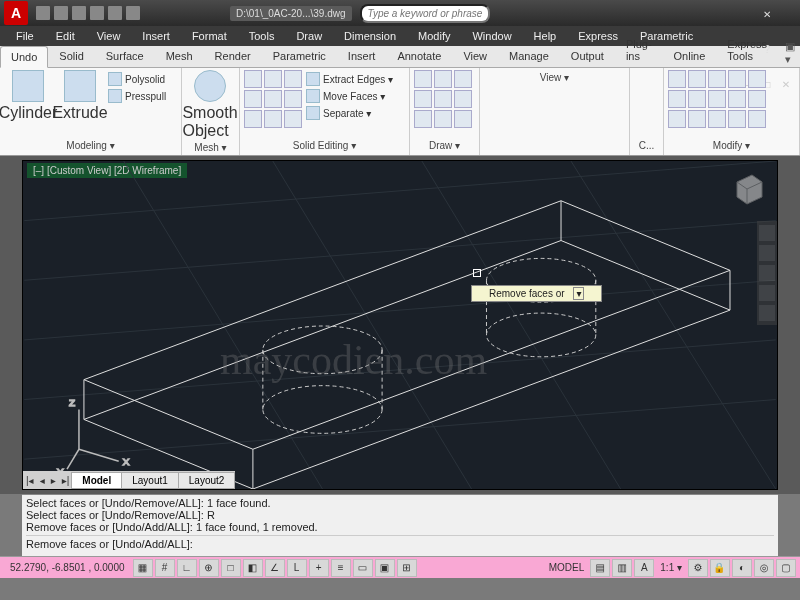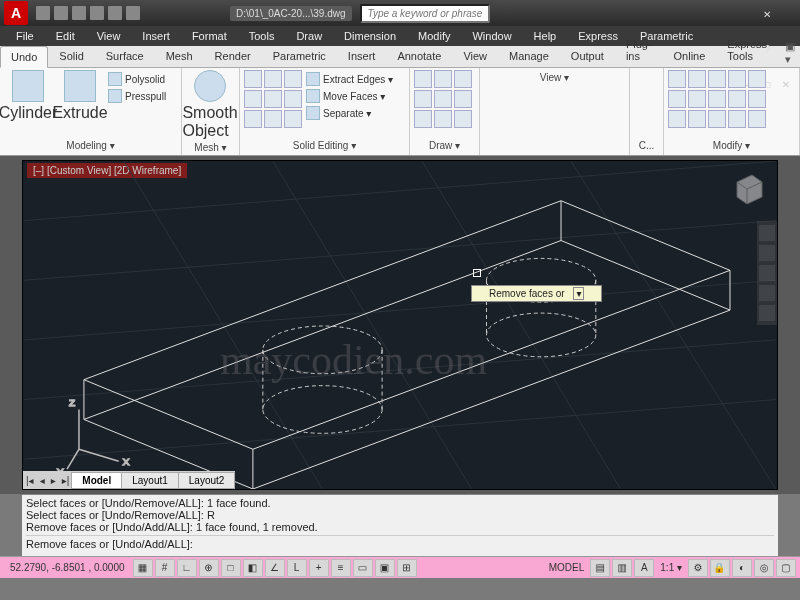--- a/index.html
+++ b/index.html
@@ -4,21 +4,21 @@
 <style>
 * { margin: 0; padding: 0; box-sizing: border-box; font-family: "Segoe UI", Tahoma, sans-serif; }
 body { width: 800px; height: 600px; background: #7a7a7a; overflow: hidden; font-size: 11px; }
 
 
 .titlebar { height: 26px; background: linear-gradient(#4a4a4a,#2a2a2a); display: flex; align-items: center; color: #ddd; }
 .titlebar .logo { width: 24px; height: 24px; background: #c00; color: #fff; font-weight: bold; display: flex; align-items: center; justify-content: center; margin: 0 4px; border-radius: 2px; font-size: 14px; }
 .qat { display: flex; gap: 4px; margin-left: 4px; }
 .qat span { width: 14px; height: 14px; background: #888; border-radius: 1px; display:inline-block; }
 .title-path { flex: 0 0 auto; margin-left: 90px; background: #5a5a5a; padding: 2px 6px; border-radius: 2px; font-size: 10px; }
-.search-box { margin-left: 8px; background: #fff; color: #999; font-style: italic; padding: 2px 6px; font-size: 10px; width: 130px; border-radius: 2px; }
+.search-box { margin-left: 8px; background: #fff; color: #999; font-style: italic; padding: 2px 6px; font-size: 10px; width: 130px; border-radius: 8px; }
 .title-right { margin-left: auto; display: flex; align-items: center; gap: 24px; margin-right: 6px; font-size: 10px; flex-direction: column; }
 .title-right .user-ico { width:14px; height:14px; background:#aaa; border-radius:50%; display:inline-block; }
 .winbtns span { display:inline-block; width:16px; text-align:center; color:#ccc; }
 
 
 .menubar { height: 20px; background: #3a3a3a; display: flex; align-items: center; padding: 0 6px; gap: 2px; }
 .menubar span { color: #eee; padding: 2px 10px; font-size: 11px; }
 
 
 .ribtabs { height: 22px; background: #e8e8e8; display: flex; align-items: flex-end; border-bottom: 1px solid #aaa; }
@@ -38,21 +38,21 @@
 .smallrow .sico { width: 14px; height: 14px; background: #cde; border: 1px solid #9bc; }
 .col { display: flex; flex-direction: column; gap: 3px; padding-top: 2px; }
 .grid3 { display: grid; grid-template-columns: repeat(3, 18px); gap: 2px; }
 .grid3 span { width: 18px; height: 18px; background: #e0e8f0; border: 1px solid #aac; }
 .combo { background: #fff; border: 1px solid #aaa; padding: 1px 4px; font-size: 10px; width: 120px; display:flex; align-items:center; gap:4px; }
 .combo .cico { width:12px; height:12px; background:#cde; border:1px solid #9bc; }
 
 
 .docarea { position: relative; background: #5a5a5a; }
 .docframe { position: absolute; inset: 4px 22px 4px 22px; background: #1a2028; border: 1px solid #000; }
-.viewport-label { position: absolute; top: 2px; left: 4px; background: #7f1d1d; color: #ccc; font-size: 10px; padding: 2px 6px; }
+.viewport-label { position: absolute; top: 2px; left: 4px; background: #14532d; color: #ccc; font-size: 10px; padding: 2px 6px; }
 svg.drawing { position: absolute; inset: 0; width: 100%; height: 100%; }
 .tooltip { position: absolute; background: #f5f5d0; border: 1px solid #888; color: #222; font-size: 10px; padding: 2px 17px; }
 .cursor-box { position:absolute; width:8px; height:8px; border:1px solid #fff; }
 .viewcube { position:absolute; top:6px; right:10px; width:40px; height:40px; opacity:.6; }
 .navbar { position:absolute; right:0; top:60px; width:20px; background:#444; display:flex; flex-direction:column; gap:4px; padding:4px 2px; opacity:.5; }
 .navbar span { width:16px; height:16px; background:#666; display:block; }
 
 
 .modeltabs { position: absolute; bottom: 0; left: 0; height: 18px; display: flex; align-items: center; background: #d0d0d0; font-size: 10px; }
 .modeltabs .nav { padding: 0 3px; color: #333; }

